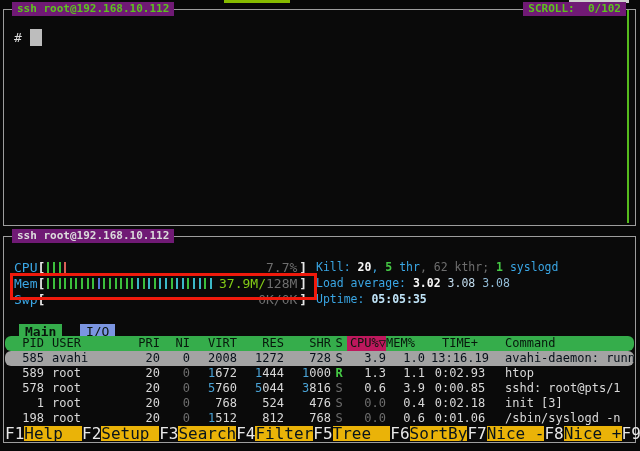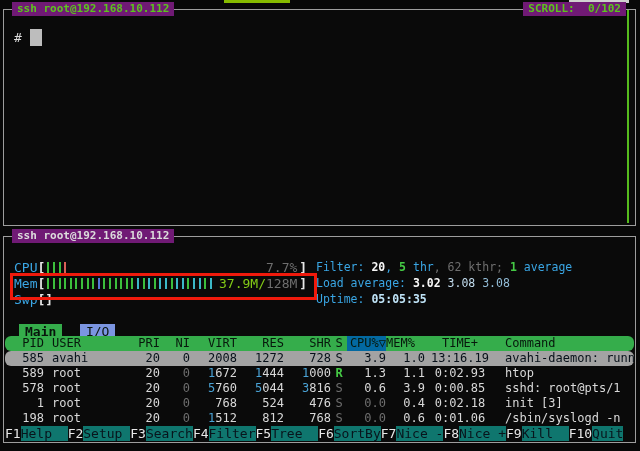--- a/index.html
+++ b/index.html
@@ -45,25 +45,25 @@
   .c-ni{width:30px;text-align:right;}
   .c-virt{width:47px;text-align:right;}
   .c-res{width:47px;text-align:right;}
   .c-shr{width:47px;text-align:right;}
   .c-s{width:16px;text-align:center;}
   .c-cpu{width:39px;text-align:right;}
   .c-mem{width:39px;text-align:right;}
   .c-time{width:70px;text-align:center;}
   .c-cmd{flex:1;padding-left:10px;text-align:left;}
   .hdr .c-mem{text-align:left;}
-  .hdr .hl{background:#0369a1;}
+  .hdr .hl{background:#be185d;}
   
-  .fnbar{position:absolute;left:5px;top:426px;width:563px;height:15px;display:flex;font-size:13px;line-height:15px;white-space:pre;}
+  .fnbar{position:absolute;left:5px;top:426px;width:563px;height:15px;display:flex;font-size:16px;line-height:15px;white-space:pre;}
   .fk{color:#e8e8e8;}
-  .fl{background:#0f766e;color:#08141c;}
+  .fl{background:#eab308;color:#08141c;}
   .fl:last-child{flex:1;}
   
   .redbox{position:absolute;border:3px solid #f01a0c;background:transparent;z-index:6;}
   .cursor{position:absolute;background:#bdbdbd;}
 </style>
 </head>
 <body>
 
 <div class="artifact" style="left:224px;width:66px;background:#86bb00;"></div>
 <div class="artifact" style="left:569px;width:60px;background:#d0d0d0;"></div>
@@ -73,23 +73,23 @@
 <div class="pane-title t-green" style="right:14px;top:2px;">SCROLL:  0/102</div>
 <div class="abs s-w" style="left:14px;top:30px;font-size:13px;line-height:16px;">#</div>
 <div class="cursor" style="left:30px;top:29px;width:12px;height:17px;"></div>
 <div class="scrollbar-line" style="left:627px;top:10px;height:213px;"></div>
 
 <div class="pane" style="left:3px;top:236px;width:631px;height:205px;"></div>
 <div class="pane-title t-white" style="left:12px;top:229px;">ssh root@192.168.10.112</div>
 
 <div class="meter" style="top:260px;"><span class="s-c">CPU</span><span class="s-br">[</span><span class="bars-box"><i class="bar" style="left: 2px; background: rgb(60, 191, 60);"></i><i class="bar" style="left: 7.6px; background: rgb(60, 191, 60);"></i><i class="bar" style="left: 13.2px; background: rgb(60, 191, 60);"></i><i class="bar" style="left: 18.8px; background: rgb(217, 95, 87);"></i><span class="mval"><span class="s-d">7.7%</span></span></span><span class="s-br">]</span></div>
 <div class="meter" style="top:276px;"><span class="s-c">Mem</span><span class="s-br">[</span><span class="bars-box"><i class="bar" style="left: 2px; background: rgb(60, 191, 60);"></i><i class="bar" style="left: 7.6px; background: rgb(60, 191, 60);"></i><i class="bar" style="left: 13.2px; background: rgb(60, 191, 60);"></i><i class="bar" style="left: 18.8px; background: rgb(60, 191, 60);"></i><i class="bar" style="left: 24.4px; background: rgb(60, 191, 60);"></i><i class="bar" style="left: 30px; background: rgb(60, 191, 60);"></i><i class="bar" style="left: 35.6px; background: rgb(60, 191, 60);"></i><i class="bar" style="left: 41.2px; background: rgb(60, 191, 60);"></i><i class="bar" style="left: 46.8px; background: rgb(60, 191, 60);"></i><i class="bar" style="left: 52.4px; background: rgb(85, 119, 217);"></i><i class="bar" style="left: 58px; background: rgb(60, 191, 60);"></i><i class="bar" style="left: 63.6px; background: rgb(60, 191, 60);"></i><i class="bar" style="left: 69.2px; background: rgb(60, 191, 60);"></i><i class="bar" style="left: 74.8px; background: rgb(60, 191, 60);"></i><i class="bar" style="left: 80.4px; background: rgb(60, 191, 60);"></i><i class="bar" style="left: 86px; background: rgb(60, 191, 60);"></i><i class="bar" style="left: 91.6px; background: rgb(60, 184, 200);"></i><i class="bar" style="left: 97.2px; background: rgb(60, 191, 60);"></i><i class="bar" style="left: 102.8px; background: rgb(60, 184, 200);"></i><i class="bar" style="left: 108.4px; background: rgb(60, 191, 60);"></i><i class="bar" style="left: 114px; background: rgb(60, 184, 200);"></i><i class="bar" style="left: 119.6px; background: rgb(60, 184, 200);"></i><i class="bar" style="left: 125.2px; background: rgb(60, 191, 60);"></i><i class="bar" style="left: 130.8px; background: rgb(60, 184, 200);"></i><i class="bar" style="left: 136.4px; background: rgb(60, 184, 200);"></i><i class="bar" style="left: 142px; background: rgb(60, 191, 60);"></i><i class="bar" style="left: 147.6px; background: rgb(60, 184, 200);"></i><i class="bar" style="left: 153.2px; background: rgb(60, 184, 200);"></i><i class="bar" style="left: 158.8px; background: rgb(60, 191, 60);"></i><i class="bar" style="left: 164.4px; background: rgb(60, 184, 200);"></i><span class="mval"><span class="s-mv">37.9M/</span><span class="s-d">128M</span></span></span><span class="s-br">]</span></div>
-<div class="meter" style="top:292px;"><span class="s-c">Swp</span><span class="s-br">[</span><span class="s-br">]</span></div>
+<div class="meter" style="top:292px;"><span class="s-c">Swp</span><span class="s-br">[</span><span class="bars-box"><span class="mval"><span class="s-d">0K/0K</span></span></span><span class="s-br">]</span></div>
 
-<div class="stats-line" style="top:260px;"><span class="s-c">Filter: </span><span class="s-W">20</span><span class="s-c">, </span><span class="s-G">5</span><span class="s-c"> thr</span><span class="s-d">, 62 kthr; </span><span class="s-G">1</span><span class="s-c"> average</span></div>
+<div class="stats-line" style="top:260px;"><span class="s-c">Kill: </span><span class="s-W">20</span><span class="s-c">, </span><span class="s-G">5</span><span class="s-c"> thr</span><span class="s-d">, 62 kthr; </span><span class="s-G">1</span><span class="s-c"> syslogd</span></div>
 <div class="stats-line" style="top:276px;"><span class="s-c">Load average: </span><span class="s-W">3.02 </span><span class="s-l1">3.08 </span><span class="s-l2">3.08</span></div>
 <div class="stats-line" style="top:292px;"><span class="s-c">Uptime: </span><span class="s-U">05:05:35</span></div>
 
 <div class="abs" style="left:19px;top:321px;height:15px;">
   <span class="tab" style="background:#35ad4b;font-weight:bold;">Main</span>
   <span class="tab" style="background:#7b95e0;">I/O</span>
 </div>
 
 <div id="tablewrap">
     <div class="trow hdr" style="top: 336px;"><div class="cell c-pid">PID</div><div class="cell c-user">USER</div><div class="cell c-pri">PRI</div><div class="cell c-ni">NI</div><div class="cell c-virt">VIRT</div><div class="cell c-res">RES</div><div class="cell c-shr">SHR</div><div class="cell c-s">S</div><div class="cell c-cpu hl">CPU%▽</div><div class="cell c-mem">MEM%</div><div class="cell c-time">TIME+</div><div class="cell c-cmd">Command</div></div>

